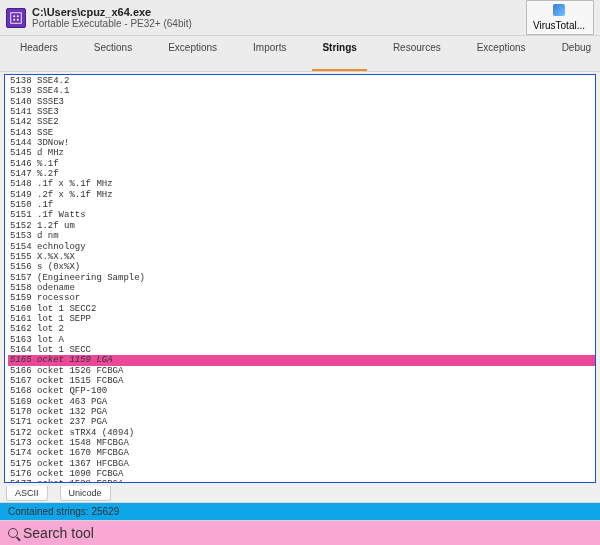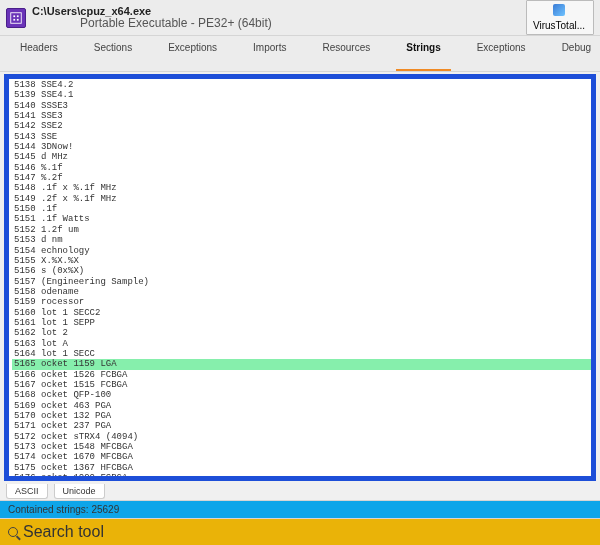--- a/index.html
+++ b/index.html
@@ -31,21 +31,21 @@
     margin-right: 6px;
     display: flex;
     align-items: center;
     justify-content: center;
     color: #fff;
     font-size: 9px;
   }
   .app-icon svg { width: 14px; height: 14px; }
   .title-block { flex: 1; line-height: 1.1; }
   .title { font-weight: bold; font-size: 11px; color: #222; }
-  .subtitle { font-size: 12px; color: #555; margin-left: 48px; }
+  .subtitle { font-size: 10px; color: #555; }
   .vt-btn {
     background: #f7f7f7;
     border: 1px solid #bbb;
     padding: 3px 8px 3px 6px;
     font-size: 10px;
     display: flex;
     align-items: center;
     gap: 4px;
     border-radius: 1px;
     flex-direction: column;
@@ -70,38 +70,38 @@
     border-bottom: 2px solid transparent;
   }
   .tab.active {
     color: #111;
     font-weight: 600;
     border-bottom: 2px solid #f08a24;
   }
   .content {
     flex: 1;
     background: #fff;
-    border: 5px solid #1d4ed8;
+    border: 1px solid #1d4ed8;
     margin: 2px 4px;
     overflow: auto;
     font-family: Consolas, "Courier New", monospace;
     font-size: 9px;
     line-height: 1.15;
     white-space: pre;
     position: relative;
     padding: 1px 0 1px 3px;
   }
   .content::-webkit-scrollbar { width: 12px; height: 12px; }
   .content::-webkit-scrollbar-thumb { background: #c0c0c0; border: 1px solid #999; }
   .content::-webkit-scrollbar-track { background: #f0f0f0; }
   .row { padding: 0 2px; }
-  .row.hl { background: #86efac; }
+  .row.hl { background: #ec4899; font-style: italic; }
   .bottom-tabs {
     display: flex;
-    gap: 6px;
+    gap: 12px;
     padding: 1px 6px;
     background: #f0f0f0;
     font-size: 9px;
   }
   .bottom-tab {
     padding: 2px 8px;
     background: #fff;
     border: 1px solid #ccc;
     border-top: none;
     border-radius: 0 0 3px 3px;
@@ -110,23 +110,23 @@
     padding: 3px 8px;
     font-size: 10px;
     background: #0ea5e9;
     border-top: 1px solid #d5d5d5;
   }
   .searchbar {
     display: flex;
     align-items: center;
     gap: 5px;
     padding: 4px 8px;
-    background: #eab308;
+    background: #f9a8d4;
     border-top: 1px solid #d5d5d5;
-    font-size: 16px;
+    font-size: 14px;
   }
   .search-ico {
     width: 10px; height: 10px;
     border: 1.5px solid #444;
     border-radius: 50%;
     position: relative;
   }
   .search-ico::after {
     content: "";
     position: absolute;
@@ -157,22 +157,22 @@
     <span class="vt-ico"></span>
     <span>VirusTotal...</span>
   </button>
 </div>
 
 <div class="tabs" id="tabs">
     <div class="tab">Headers</div>
     <div class="tab">Sections</div>
     <div class="tab">Exceptions</div>
     <div class="tab">Imports</div>
+    <div class="tab active">Strings</div>
     <div class="tab">Resources</div>
-    <div class="tab active">Strings</div>
     <div class="tab">Exceptions</div>
     <div class="tab">Debug</div>
     <div class="tab">Hex View</div>
   </div>
 
 <div class="content" id="content"><div class="row">5138 SSE4.2</div><div class="row">5139 SSE4.1</div><div class="row">5140 SSSE3</div><div class="row">5141 SSE3</div><div class="row">5142 SSE2</div><div class="row">5143 SSE</div><div class="row">5144 3DNow!</div><div class="row">5145 d MHz</div><div class="row">5146 %.1f</div><div class="row">5147 %.2f</div><div class="row">5148 .1f x %.1f MHz</div><div class="row">5149 .2f x %.1f MHz</div><div class="row">5150 .1f</div><div class="row">5151 .1f Watts</div><div class="row">5152 1.2f um</div><div class="row">5153 d nm</div><div class="row">5154 echnology</div><div class="row">5155 X.%X.%X</div><div class="row">5156 s (0x%X)</div><div class="row">5157 (Engineering Sample)</div><div class="row">5158 odename</div><div class="row">5159 rocessor</div><div class="row">5160 lot 1 SECC2</div><div class="row">5161 lot 1 SEPP</div><div class="row">5162 lot 2</div><div class="row">5163 lot A</div><div class="row">5164 lot 1 SECC</div><div class="row hl">5165 ocket 1159 LGA</div><div class="row">5166 ocket 1526 FCBGA</div><div class="row">5167 ocket 1515 FCBGA</div><div class="row">5168 ocket QFP-100</div><div class="row">5169 ocket 463 PGA</div><div class="row">5170 ocket 132 PGA</div><div class="row">5171 ocket 237 PGA</div><div class="row">5172 ocket sTRX4 (4094)</div><div class="row">5173 ocket 1548 MFCBGA</div><div class="row">5174 ocket 1670 MFCBGA</div><div class="row">5175 ocket 1367 HFCBGA</div><div class="row">5176 ocket 1090 FCBGA</div><div class="row">5177 ocket 1528 FCBGA</div></div>
 
 <div class="bottom-tabs" id="bottom-tabs">
     <div class="bottom-tab">ASCII</div>
     <div class="bottom-tab">Unicode</div>

